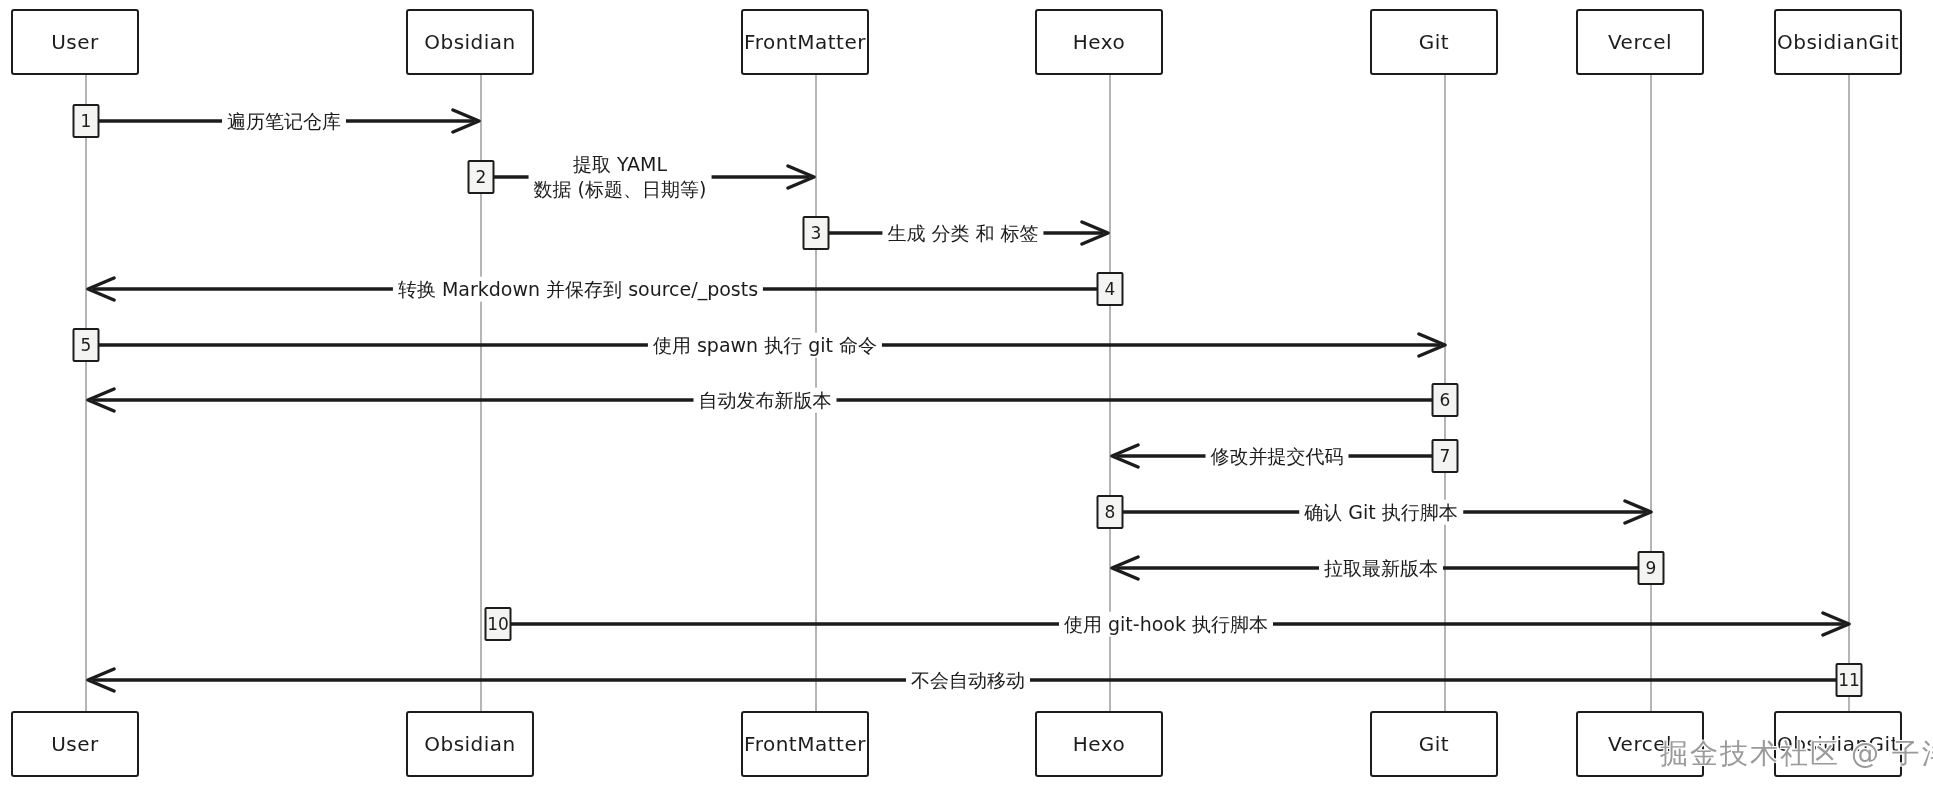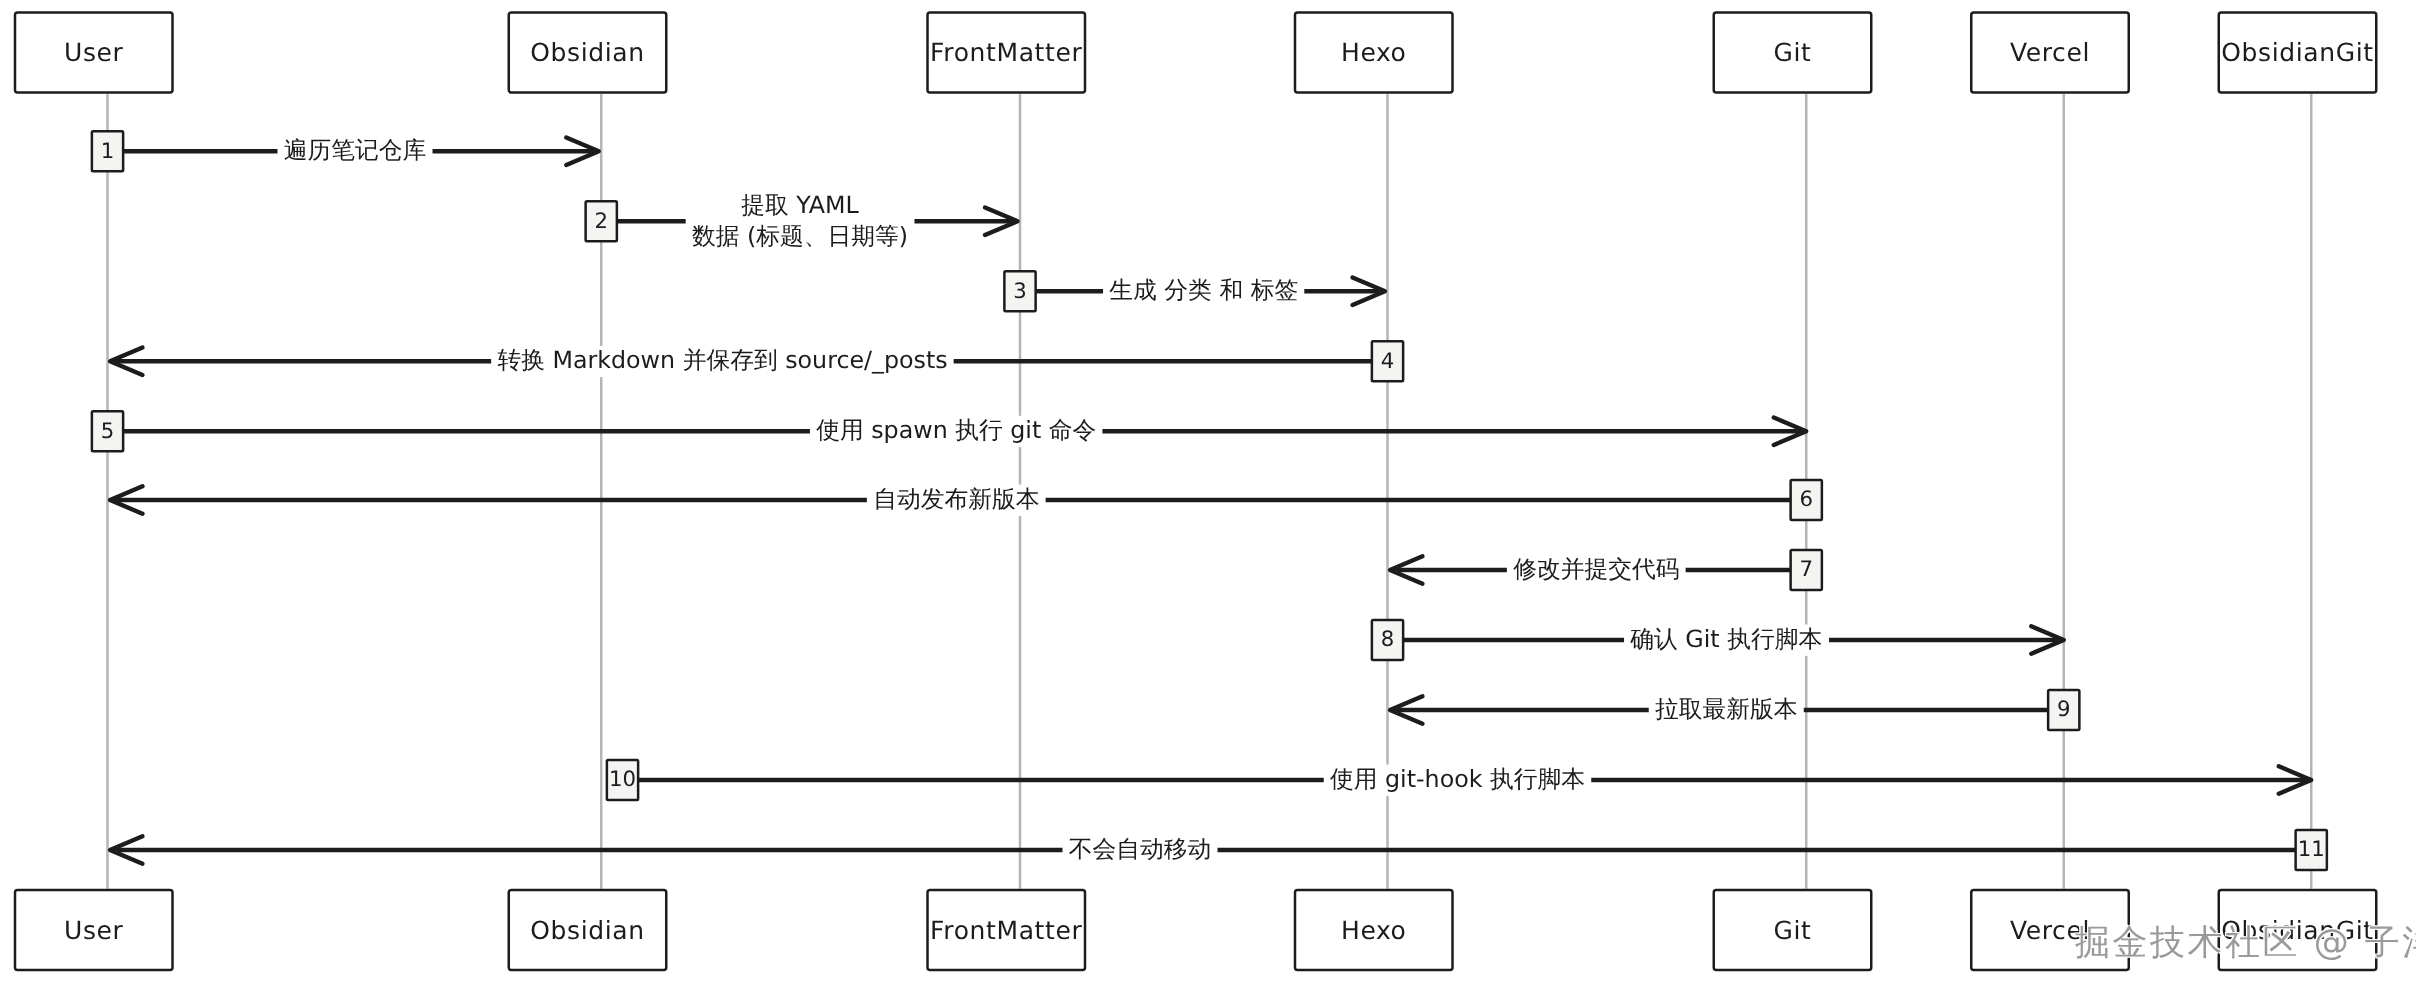--- a/index.html
+++ b/index.html
@@ -51,21 +51,21 @@
     <line x1="2" y1="16" x2="376" y2="16"></line>
       <polyline points="356,5 382,16 356,27"></polyline>
   </svg>
   <div class="msg-label" style="left:284px;top:121px">遍历笔记仓库</div>
   <div class="numbox" style="left:86px;top:121px">1</div>
 
   <svg class="msg-svg" style="left:492px;top:161px" width="324" height="32">
     <line x1="2" y1="16" x2="316" y2="16"></line>
       <polyline points="296,5 322,16 296,27"></polyline>
   </svg>
-  <div class="msg-label" style="left:640px;top:177px">
+  <div class="msg-label" style="left:620px;top:177px">
     <span style="display:block">提取 YAML</span>
     <span style="display:block">数据 (标题、日期等)</span>
   </div>
   <div class="numbox" style="left:481px;top:177px">2</div>
 
   <svg class="msg-svg" style="left:827px;top:217px" width="283" height="32">
     <line x1="2" y1="16" x2="275" y2="16"></line>
       <polyline points="255,5 281,16 255,27"></polyline>
   </svg>
   <div class="msg-label" style="left:963px;top:233px">生成 分类 和 标签</div>
@@ -117,21 +117,21 @@
     <line x1="2" y1="16" x2="1351" y2="16"></line>
       <polyline points="1331,5 1357,16 1331,27"></polyline>
   </svg>
   <div class="msg-label" style="left:1166px;top:624px">使用 git-hook 执行脚本</div>
   <div class="numbox" style="left:498px;top:624px">10</div>
 
   <svg class="msg-svg" style="left:86px;top:664px" width="1752" height="32">
     <line x1="8" y1="16" x2="1750" y2="16"></line>
       <polyline points="28,5 2,16 28,27"></polyline>
   </svg>
-  <div class="msg-label" style="left:912px;top:680px">不会自动移动</div>
+  <div class="msg-label" style="left:968px;top:680px">不会自动移动</div>
   <div class="numbox" style="left:1849px;top:680px">11</div>
 
   <div class="actor" style="left:11px;top:9px">User</div>
   <div class="actor" style="left:406px;top:9px">Obsidian</div>
   <div class="actor" style="left:741px;top:9px">FrontMatter</div>
   <div class="actor" style="left:1035px;top:9px">Hexo</div>
   <div class="actor" style="left:1370px;top:9px">Git</div>
   <div class="actor" style="left:1576px;top:9px">Vercel</div>
   <div class="actor" style="left:1774px;top:9px">ObsidianGit</div>
 

